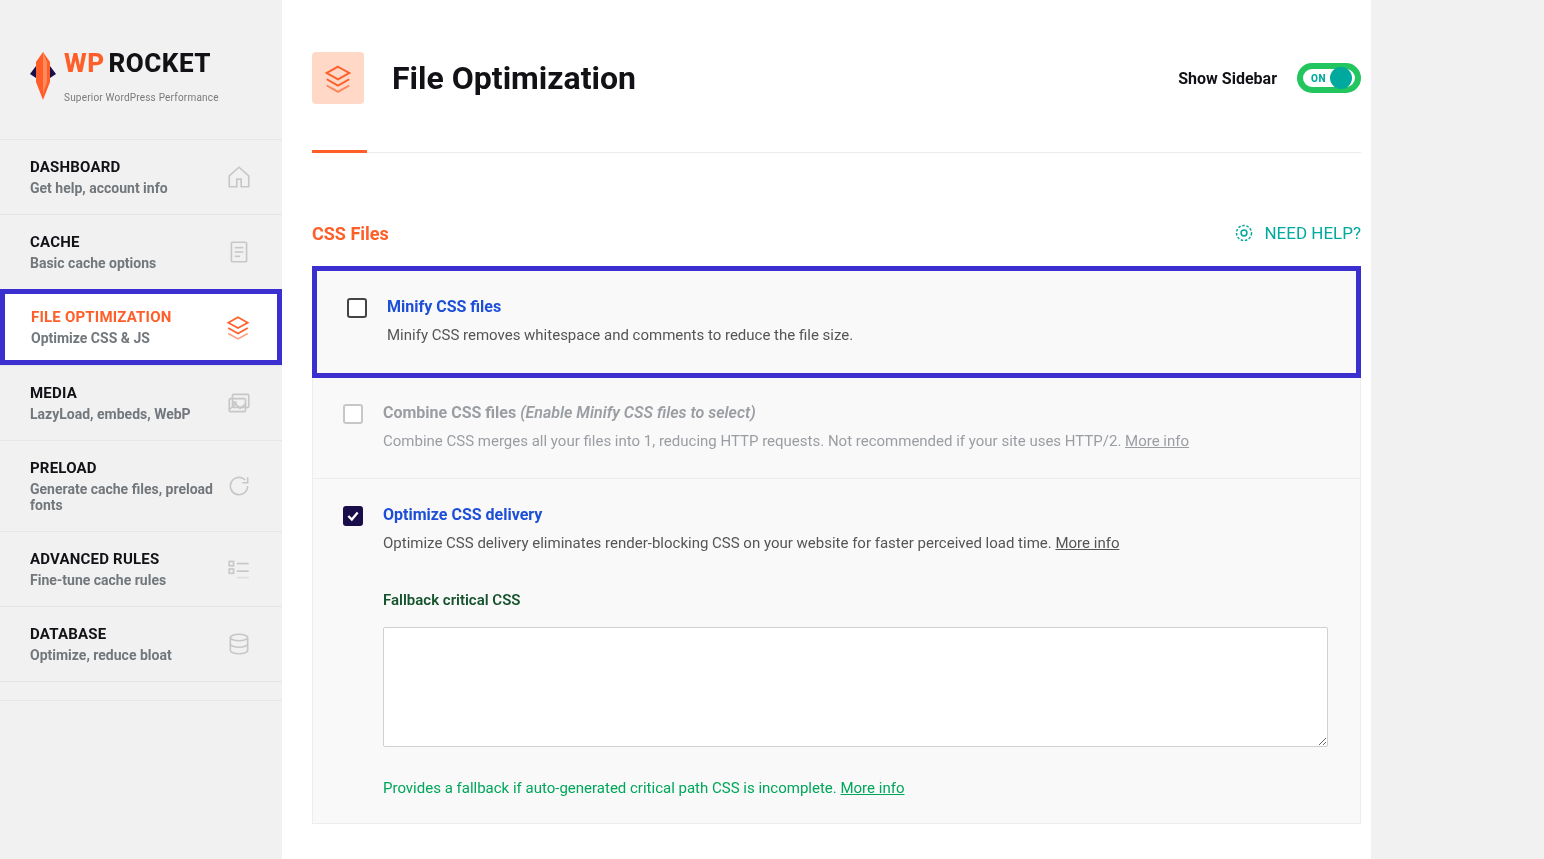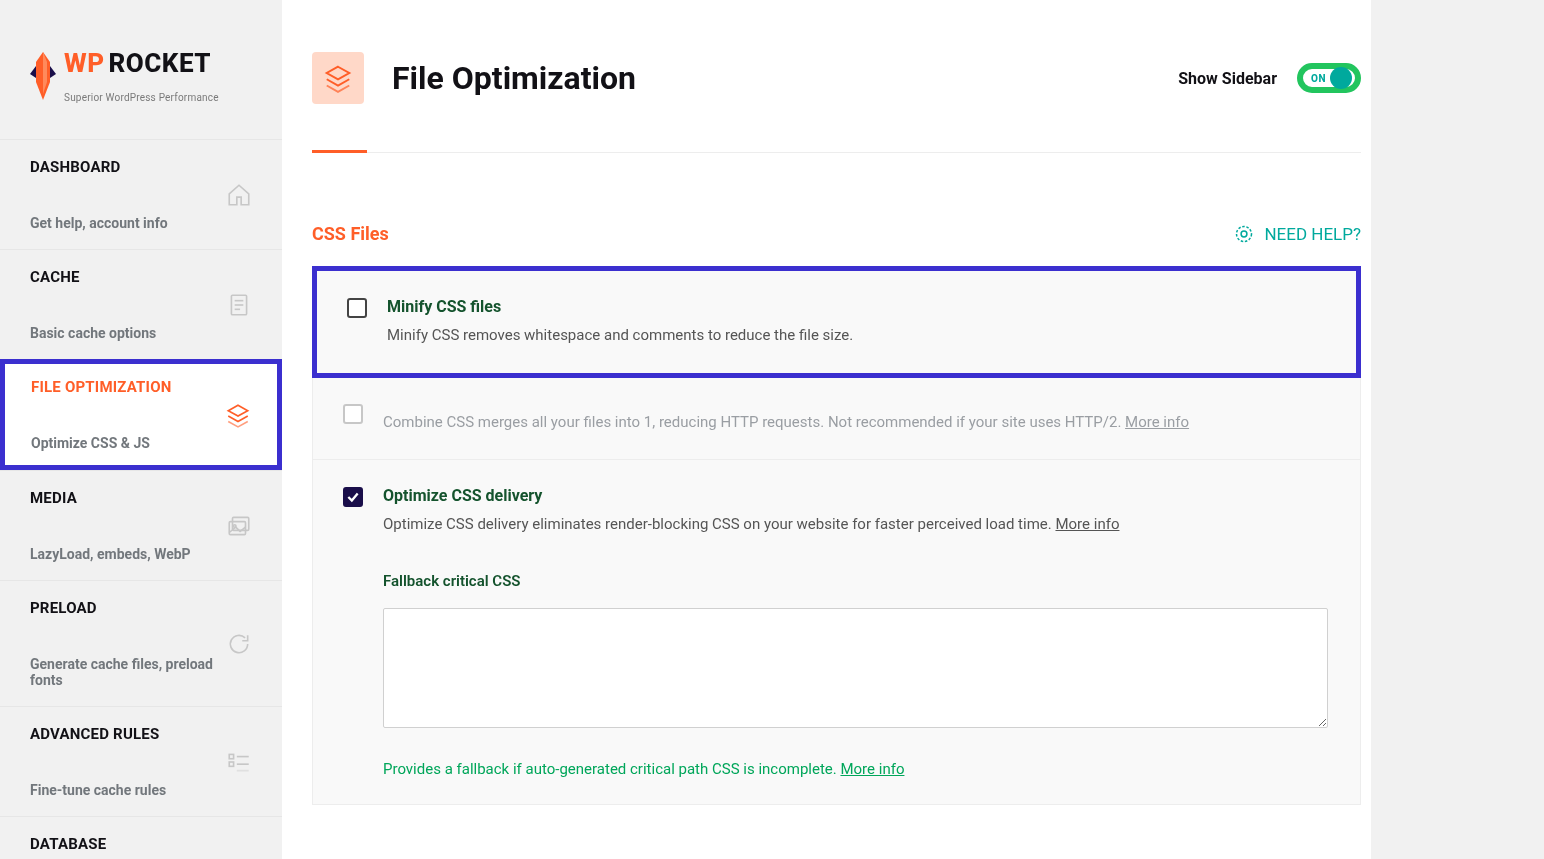--- a/index.html
+++ b/index.html
@@ -8,21 +8,21 @@
     
     .sidebar { width: 282px; flex-shrink: 0; background: #f1f1f1; }
     .logo { padding: 48px 30px 36px; display: flex; align-items: center; }
     .logo-rocket { width: 26px; height: 48px; margin-right: 8px; }
     .logo-text { display: flex; flex-direction: column; }
     .logo-title { font-size: 26px; font-weight: 800; letter-spacing: 0.5px; color: #121116; }
     .logo-title .wp { color: #ff5e28; margin-right: 4px; }
     .logo-sub { font-size: 10px; color: #7a7a7a; letter-spacing: 0.2px; margin-top: 14px; }
     .nav-item { display: flex; align-items: center; justify-content: space-between; padding: 18px 30px; border-top: 1px solid #e6e6e6; cursor: pointer; }
     .nav-item:last-child { border-bottom: 1px solid #e6e6e6; }
-    .nav-text { display: flex; flex-direction: column; gap: 35px; }
+    .nav-text { display: flex; flex-direction: column; }
     .nav-title { font-size: 15px; font-weight: 700; color: #121116; letter-spacing: 0.2px; }
     .nav-desc { font-size: 14px; color: #72777c; margin-top: 4px; font-weight: bold; }
     .nav-icon { width: 26px; height: 26px; color: #c7c7c7; flex-shrink: 0; }
     .nav-item.active { background: #ffffff; border: 5px solid #3b2fcf; padding: 14px 26px; }
     .nav-item.active .nav-title { color: #ff5e28; }
     .nav-item.active .nav-icon { color: #ff5e28; }
     .nav-item.partial { padding-bottom: 0; }
     
     .main { flex: 1; background: #ffffff; padding: 52px 0 0 0; overflow: hidden; }
     .page-header { display: flex; align-items: center; justify-content: space-between; padding: 0 0 48px 0; border-bottom: 1px solid #ededed; position: relative; }
@@ -30,34 +30,34 @@
     .page-header-left { display: flex; align-items: center; }
     .page-icon-box { width: 52px; height: 52px; background: #ffd8c8; border-radius: 4px; display: flex; align-items: center; justify-content: center; margin-right: 28px; }
     .page-icon-box svg { width: 30px; height: 30px; color: #ff5e28; }
     .page-title { font-size: 32px; font-weight: 700; color: #121116; }
     .page-header-right { display: flex; align-items: center; gap: 20px; }
     .show-sidebar { font-size: 16px; font-weight: 700; color: #121116; }
     .toggle { width: 64px; height: 30px; border: 6px solid #22c55e; border-radius: 30px; position: relative; display: flex; align-items: center; padding: 0 8px; cursor: pointer; }
     .toggle-on { font-size: 10px; font-weight: 800; color: #00a99d; letter-spacing: 0.5px; }
     .toggle-knob { position: absolute; right: 3px; width: 22px; height: 22px; background: #00a99d; border-radius: 50%; }
     .section { padding: 70px 0 0 0; }
-    .section-header { display: flex; align-items: flex-end; justify-content: space-between; padding-bottom: 22px; border-bottom: 1px solid #ededed; }
+    .section-header { display: flex; align-items: flex-start; justify-content: space-between; padding-bottom: 22px; border-bottom: 1px solid #ededed; }
     .section-title { font-size: 18px; font-weight: 700; color: #ff5e28; }
     .help-link { display: flex; align-items: center; gap: 10px; color: #00a99d; font-size: 17px; font-weight: 400; cursor: pointer; }
     .help-link svg { width: 20px; height: 20px; }
     .options { border: 1px solid #ededed; border-top: none; background: #f9f9f9; }
     .option { padding: 26px 30px; border-bottom: 1px solid #ededed; display: flex; gap: 20px; }
     .option.highlight { border: 5px solid #3b2fcf; border-top-width: 5px; margin: -1px; position: relative; }
     .option:last-child { border-bottom: none; }
     .checkbox { width: 20px; height: 20px; border: 2px solid #444; border-radius: 3px; flex-shrink: 0; margin-top: 1px; cursor: pointer; background: #fff; display: flex; align-items: center; justify-content: center; }
     .checkbox.disabled { border-color: #c7c7c7; cursor: not-allowed; }
     .checkbox.checked { background: #1a0e4a; border-color: #1a0e4a; }
     .checkbox.checked svg { width: 14px; height: 14px; color: #fff; }
     .opt-body { flex: 1; }
-    .opt-title { font-size: 16px; font-weight: 700; color: #14532d; }
+    .opt-title { font-size: 16px; font-weight: 700; color: #1d4ed8; }
     .opt-title .hint { font-style: italic; font-weight: 600; }
     .opt-title.disabled { color: #9a9ea3; }
     .opt-title.disabled .hint { color: #9a9ea3; }
     .opt-desc { font-size: 15px; color: #555; margin-top: 8px; line-height: 1.5; }
     .opt-desc.disabled { color: #9a9ea3; }
     .more-info { text-decoration: underline; cursor: pointer; }
     .sub-field { margin-top: 36px; }
     .sub-label { font-size: 15px; font-weight: 600; color: #14532d; margin-bottom: 18px; display: block; }
     .textarea { width: 945px; height: 120px; border: 1px solid #d0d0d0; border-radius: 2px; resize: both; padding: 8px; font-family: inherit; font-size: 14px; background: #fff; }
     .note { font-size: 15px; color: #00a65a; margin-top: 28px; }
@@ -211,20 +211,21 @@
             <div class="checkbox"></div>
             <div class="opt-body">
               <div class="opt-title">Minify CSS files</div>
               <div class="opt-desc">Minify CSS removes whitespace and comments to reduce the file size.</div>
             </div>
           </div>
 
           <div class="option">
             <div class="checkbox disabled"></div>
             <div class="opt-body">
+              <div class="opt-title disabled"><span>Combine CSS files </span><span class="hint">(Enable Minify CSS files to select)</span></div>
               <div class="opt-desc disabled"><span>Combine CSS merges all your files into 1, reducing HTTP requests. Not recommended if your site uses HTTP/2. </span><span class="more-info">More info</span></div>
             </div>
           </div>
 
           <div class="option">
             <div class="checkbox checked">
               <svg viewBox="0 0 24 24" fill="none" stroke="currentColor" stroke-width="4">
                   <polyline points="4 12 10 18 20 6"></polyline>
                 </svg>
             </div>

